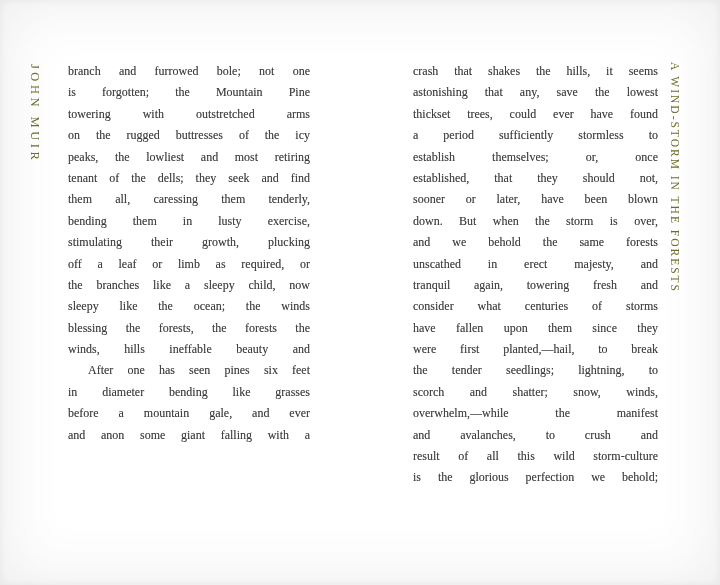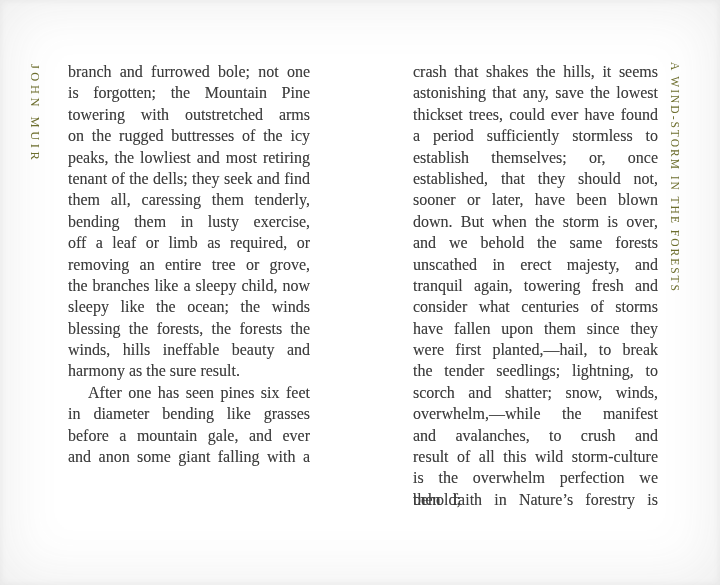--- a/index.html
+++ b/index.html
@@ -14,21 +14,21 @@
   .scan-vignette {
     position: absolute;
     inset: 0;
     pointer-events: none;
     box-shadow: inset 0 0 55px 6px rgba(90,90,90,0.10), inset 0 0 6px 1px rgba(120,120,120,0.08);
   }
   .text-col {
     position: absolute;
     top: 61px;
     color: #3d3d3d;
-    font-size: 16px;
+    font-size: 12px;
     line-height: 21.4px;
     text-shadow: 0 0 0.5px rgba(70,70,70,0.45);
   }
   .col-left  { left: 68px;  width: 242px; }
   .col-right { left: 413px; width: 245px; }
   .line {
     height: 21.4px;
     text-align: justify;
     text-align-last: justify;
   }
@@ -65,27 +65,26 @@
 
 <div class="text-col col-left">
   <div class="line">branch and furrowed bole; not one</div>
   <div class="line">is forgotten; the Mountain Pine</div>
   <div class="line">towering with outstretched arms</div>
   <div class="line">on the rugged buttresses of the icy</div>
   <div class="line">peaks, the lowliest and most retiring</div>
   <div class="line">tenant of the dells; they seek and find</div>
   <div class="line">them all, caressing them tenderly,</div>
   <div class="line">bending them in lusty exercise,</div>
+  <div class="line">stimulating their growth, plucking</div>
   <div class="line">off a leaf or limb as required, or</div>
-  <div class="line">removing an entire tree or grove,</div>
   <div class="line">the branches like a sleepy child, now</div>
   <div class="line">sleepy like the ocean; the winds</div>
   <div class="line">blessing the forests, the forests the</div>
   <div class="line">winds, hills ineffable beauty and</div>
-  <div class="line para-end">harmony as the sure result.</div>
   <div class="line indent">After one has seen pines six feet</div>
   <div class="line">in diameter bending like grasses</div>
   <div class="line">before a mountain gale, and ever</div>
   <div class="line">and anon some giant falling with a</div>
 </div>
 
 <div class="text-col col-right">
   <div class="line">crash that shakes the hills, it seems</div>
   <div class="line">astonishing that any, save the lowest</div>
   <div class="line">thickset trees, could ever have found</div>
@@ -98,15 +97,14 @@
   <div class="line">unscathed in erect majesty, and</div>
   <div class="line">tranquil again, towering fresh and</div>
   <div class="line">consider what centuries of storms</div>
   <div class="line">have fallen upon them since they</div>
   <div class="line">were first planted,—hail, to break</div>
   <div class="line">the tender seedlings; lightning, to</div>
   <div class="line">scorch and shatter; snow, winds,</div>
   <div class="line">overwhelm,—while the manifest</div>
   <div class="line">and avalanches, to crush and</div>
   <div class="line">result of all this wild storm-culture</div>
-  <div class="line">is the overwhelm perfection we behold;</div>
-  <div class="line">then faith in Nature’s forestry is</div>
+  <div class="line">is the glorious perfection we behold;</div>
 </div>
 
 </body></html>

